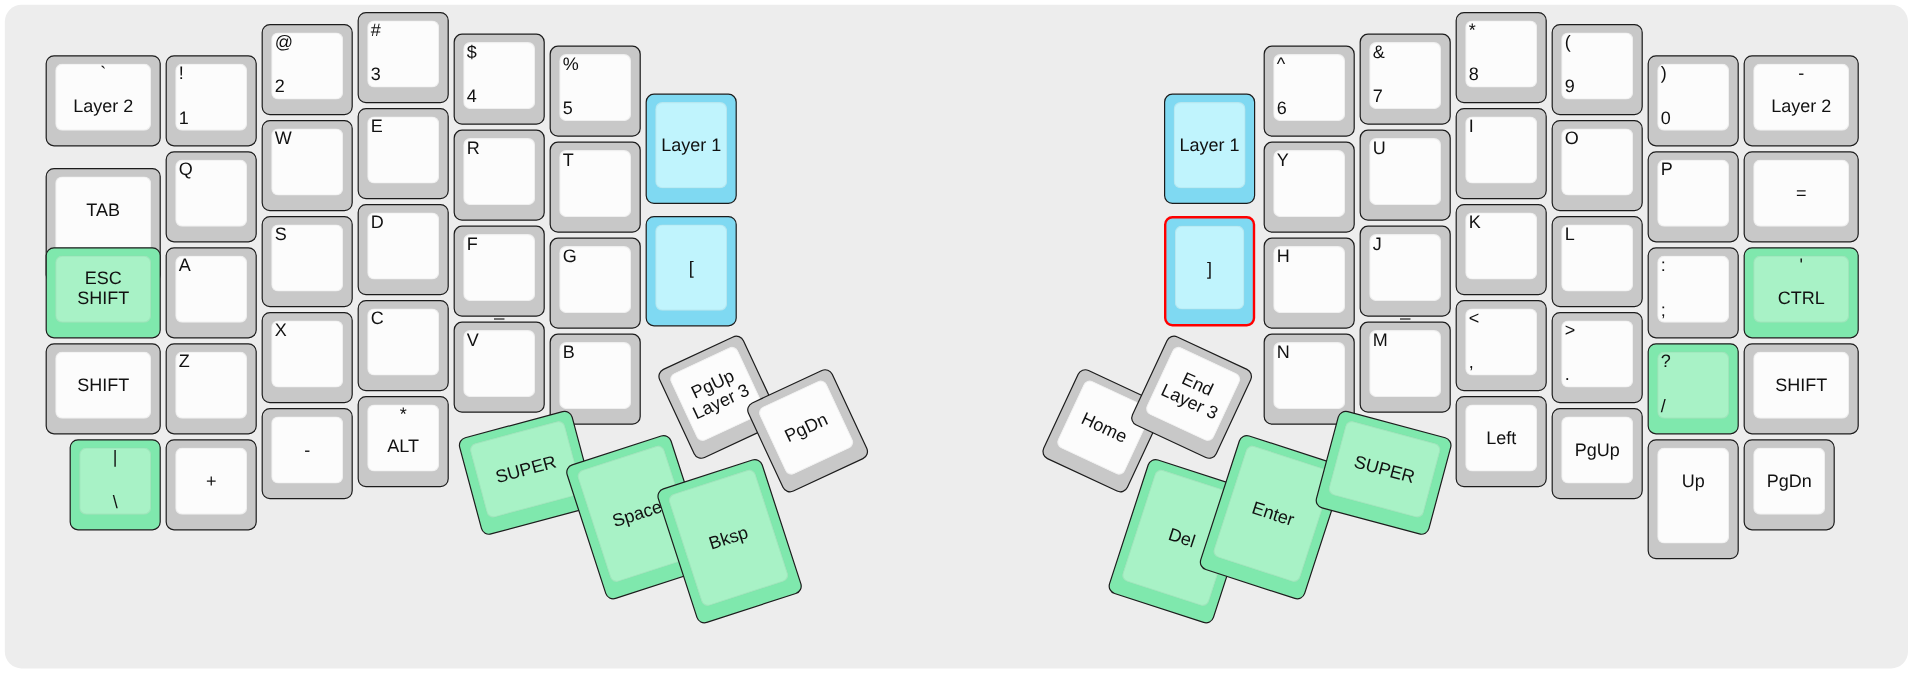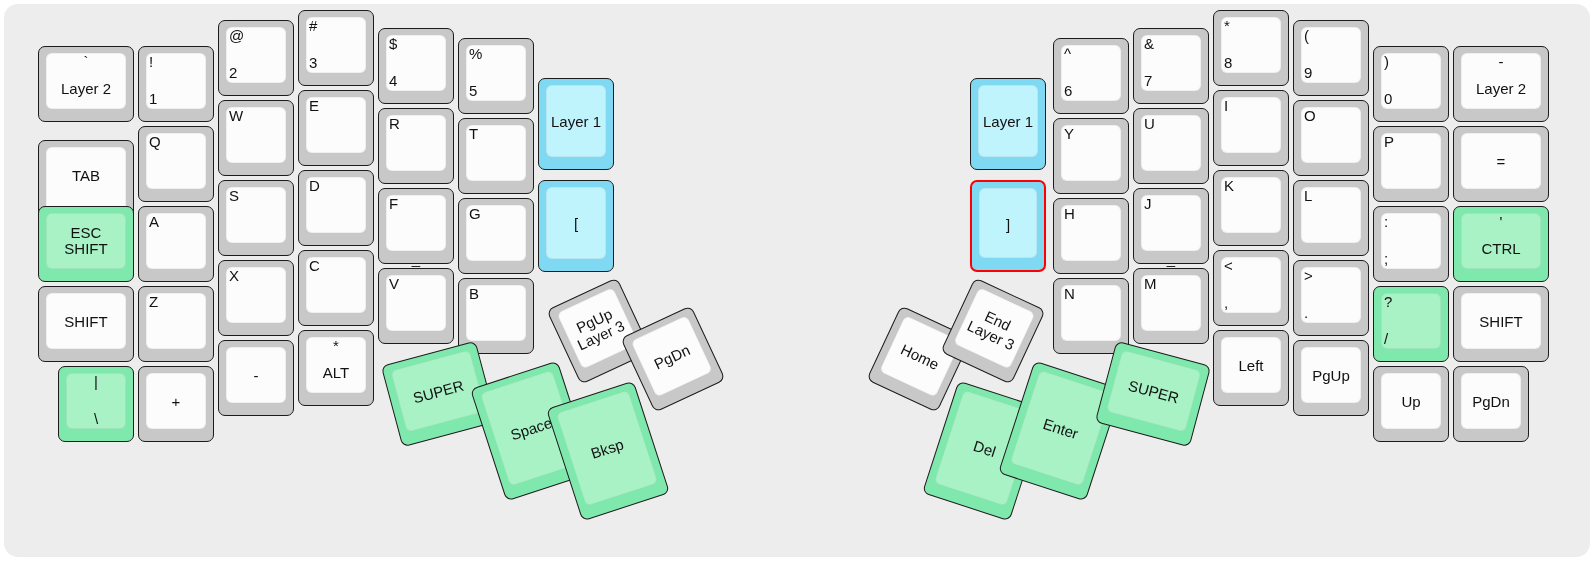--- a/index.html
+++ b/index.html
@@ -315,21 +315,21 @@
       <div class="key" style="left: 1373px; top: 206px; width: 76px; height: 76px;">
         <div class="cap"></div>
         <div class="lg tl upper">:</div>
         <div class="lg bl lower">;</div>
       </div>
       <div class="key green" style="left: 1373px; top: 286px; width: 76px; height: 76px;">
         <div class="cap"></div>
         <div class="lg tl upper">?</div>
         <div class="lg bl lower">/</div>
       </div>
-      <div class="key" style="left: 1373px; top: 366px; width: 76px; height: 76px;">
+      <div class="key" style="left: 1373px; top: 366px; width: 76px; height: 100px;">
         <div class="cap"></div>
         <div class="lg ctr" style="top: 27px;">Up</div>
       </div>
       <div class="key" style="left: 1453px; top: 46px; width: 96px; height: 76px;">
         <div class="cap"></div>
         <div class="lg ctr upper">-</div>
         <div class="lg ctr" style="top: 34px;">Layer 2</div>
       </div>
       <div class="key" style="left: 1453px; top: 126px; width: 96px; height: 76px;">
         <div class="cap"></div>

